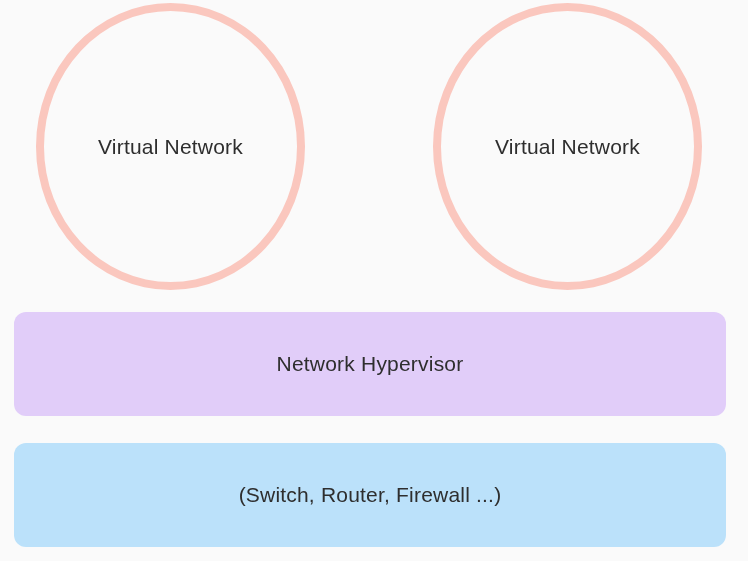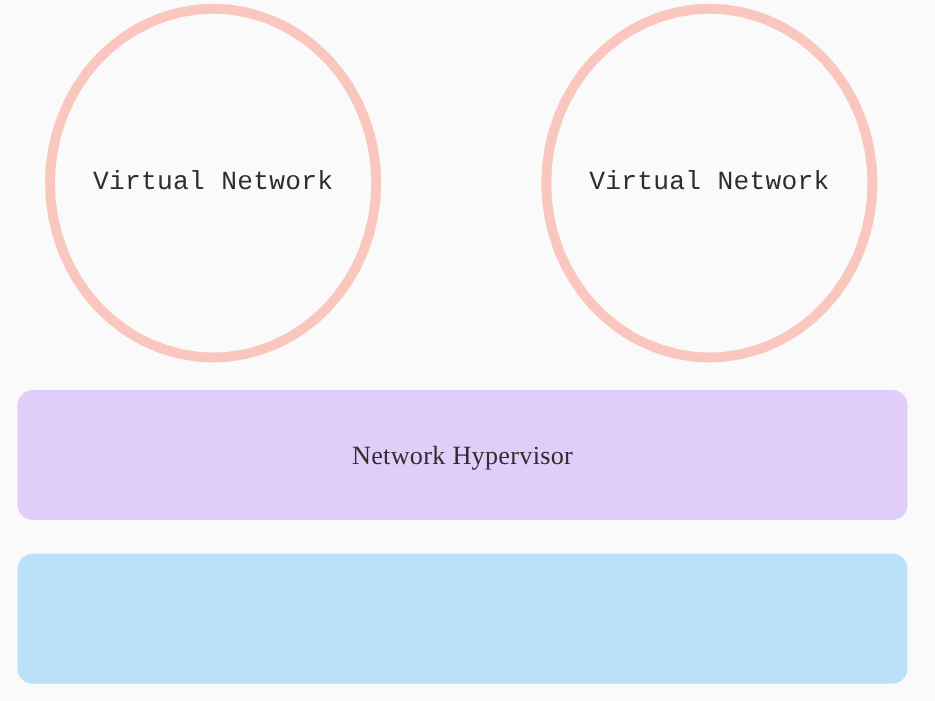--- a/index.html
+++ b/index.html
@@ -24,42 +24,40 @@
   .vnet-circle{
     position:absolute;
     width:269px;
     height:287px;
     border:8px solid var(--pink);
     border-radius:50%;
     background:transparent;
     display:flex;
     align-items:center;
     justify-content:center;
-    font-family:Liberation Mono, monospace;
   }
   .vnet-circle.c1{left:36px;top:3px;}
   .vnet-circle.c2{left:433px;top:3px;}
   .node-label{
     font-size:21px;
     line-height:1.3;
     color:var(--text);
     letter-spacing:0.2px;
     white-space:nowrap;
   }
   .layer-bar{
     position:absolute;
     left:14px;
     width:712px;
     height:104px;
     border-radius:12px;
     display:flex;
     flex-direction:column;
     align-items:center;
     justify-content:center;
-    font-family:Liberation Serif, serif;
   }
   .layer-bar.hypervisor{top:312px;background:var(--purple);}
   .layer-bar.hardware{top:443px;background:var(--blue);}
   .bar-line{
     font-size:21px;
     line-height:34px;
     letter-spacing:0.2px;
     color:var(--text);
     text-align:center;
     white-space:nowrap;
@@ -76,15 +74,16 @@
 
   <div class="vnet-circle c2">
     <span class="node-label">Virtual Network</span>
   </div>
 
   <div class="layer-bar hypervisor">
     <span class="bar-line">Network Hypervisor</span>
   </div>
 
   <div class="layer-bar hardware">
+    <span class="bar-line">(Switch, Router, Firewall ...)</span>
   </div>
 
 </div>
 
 </body></html>

